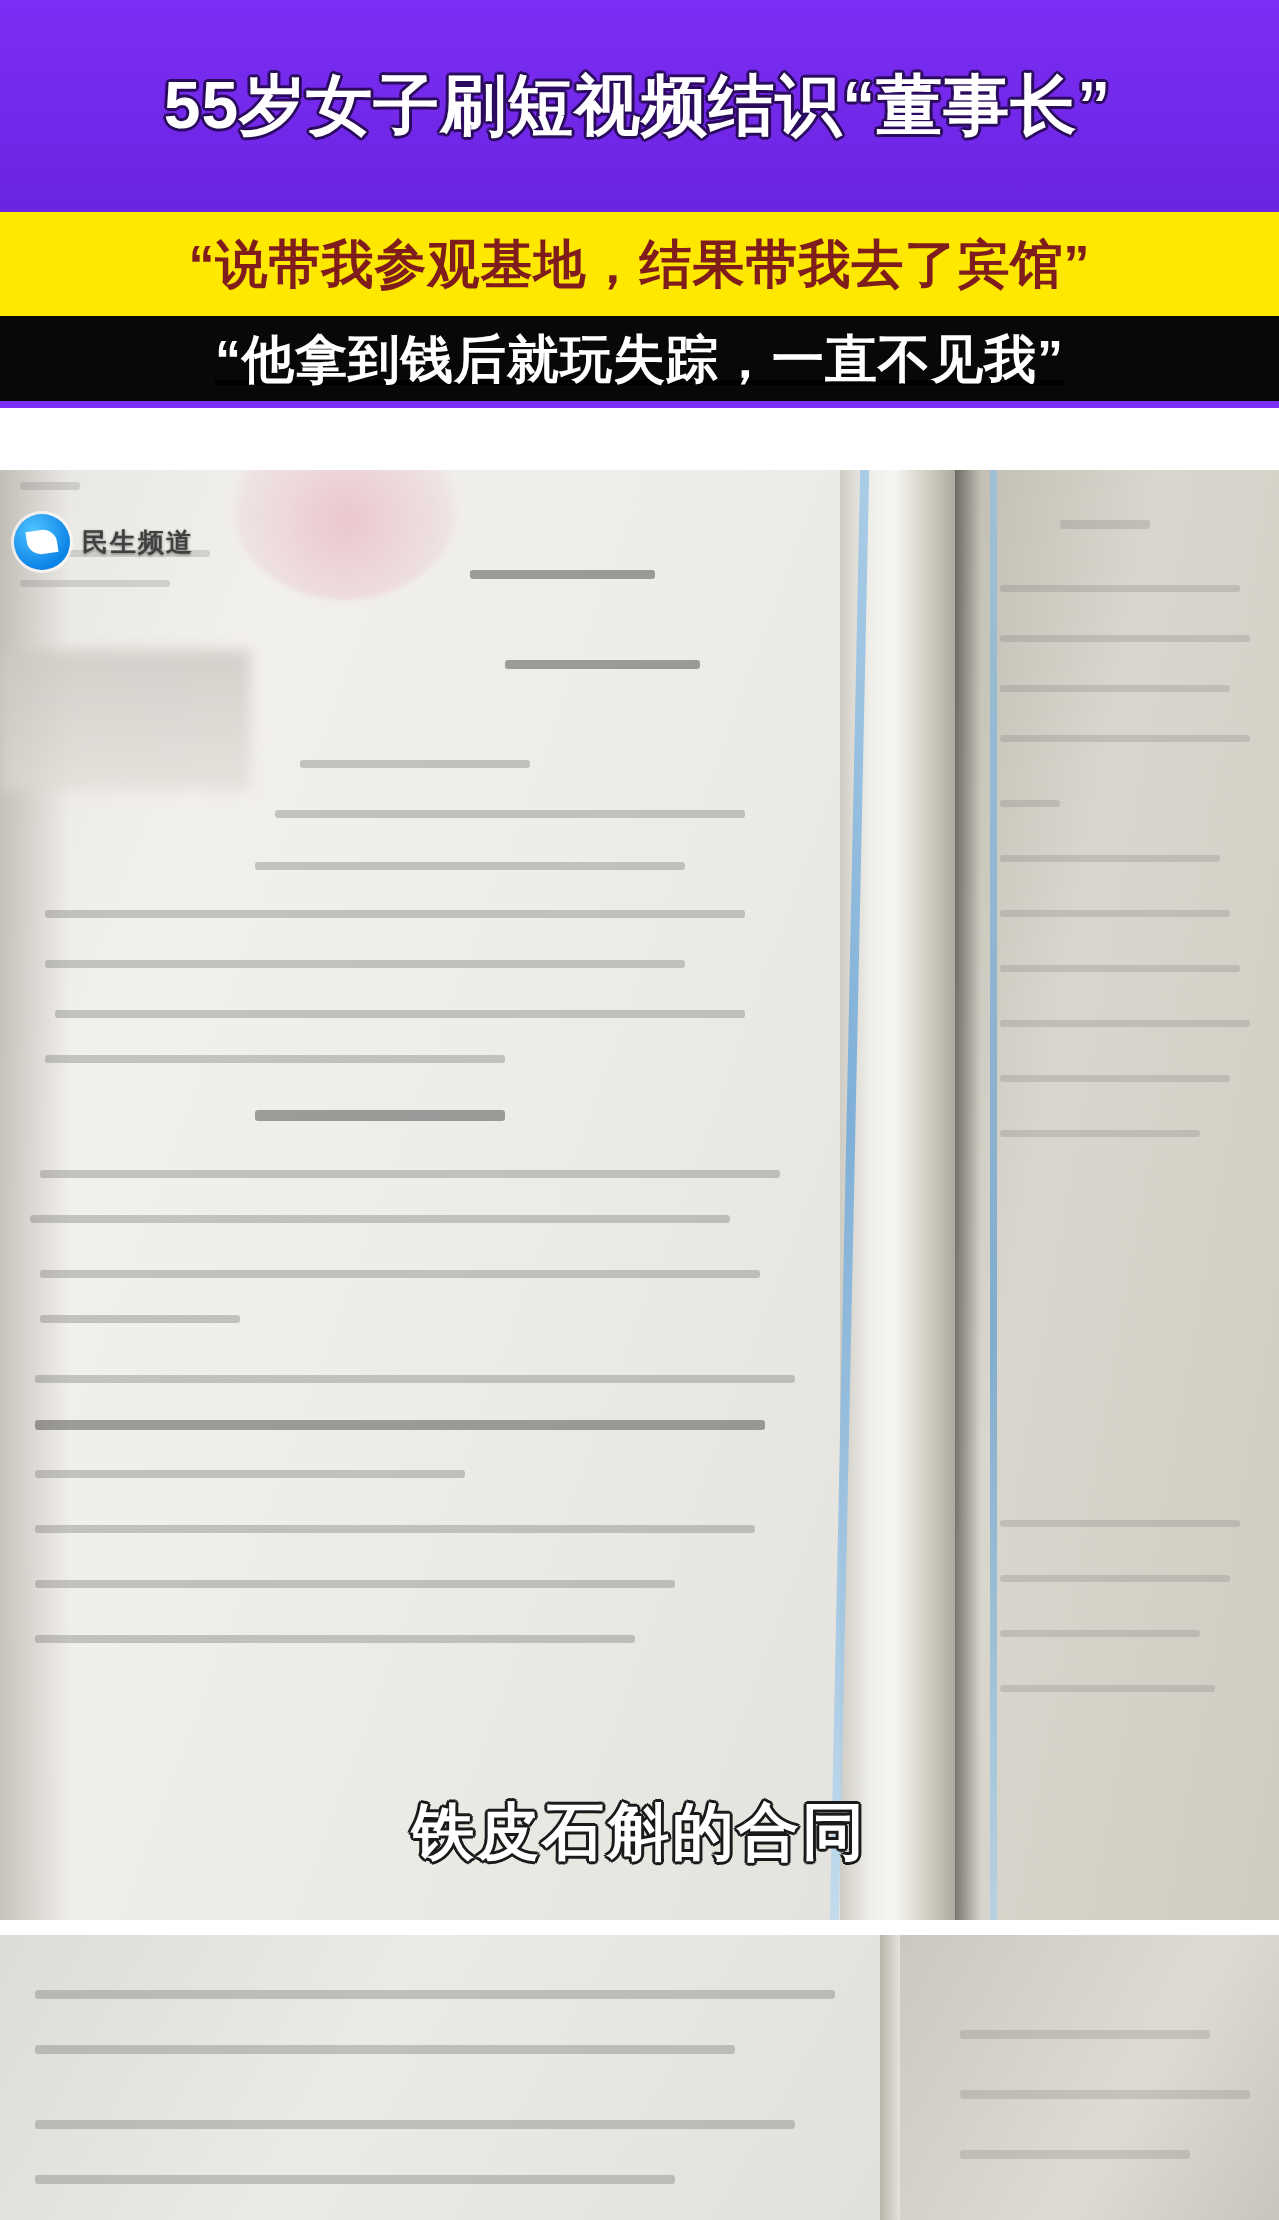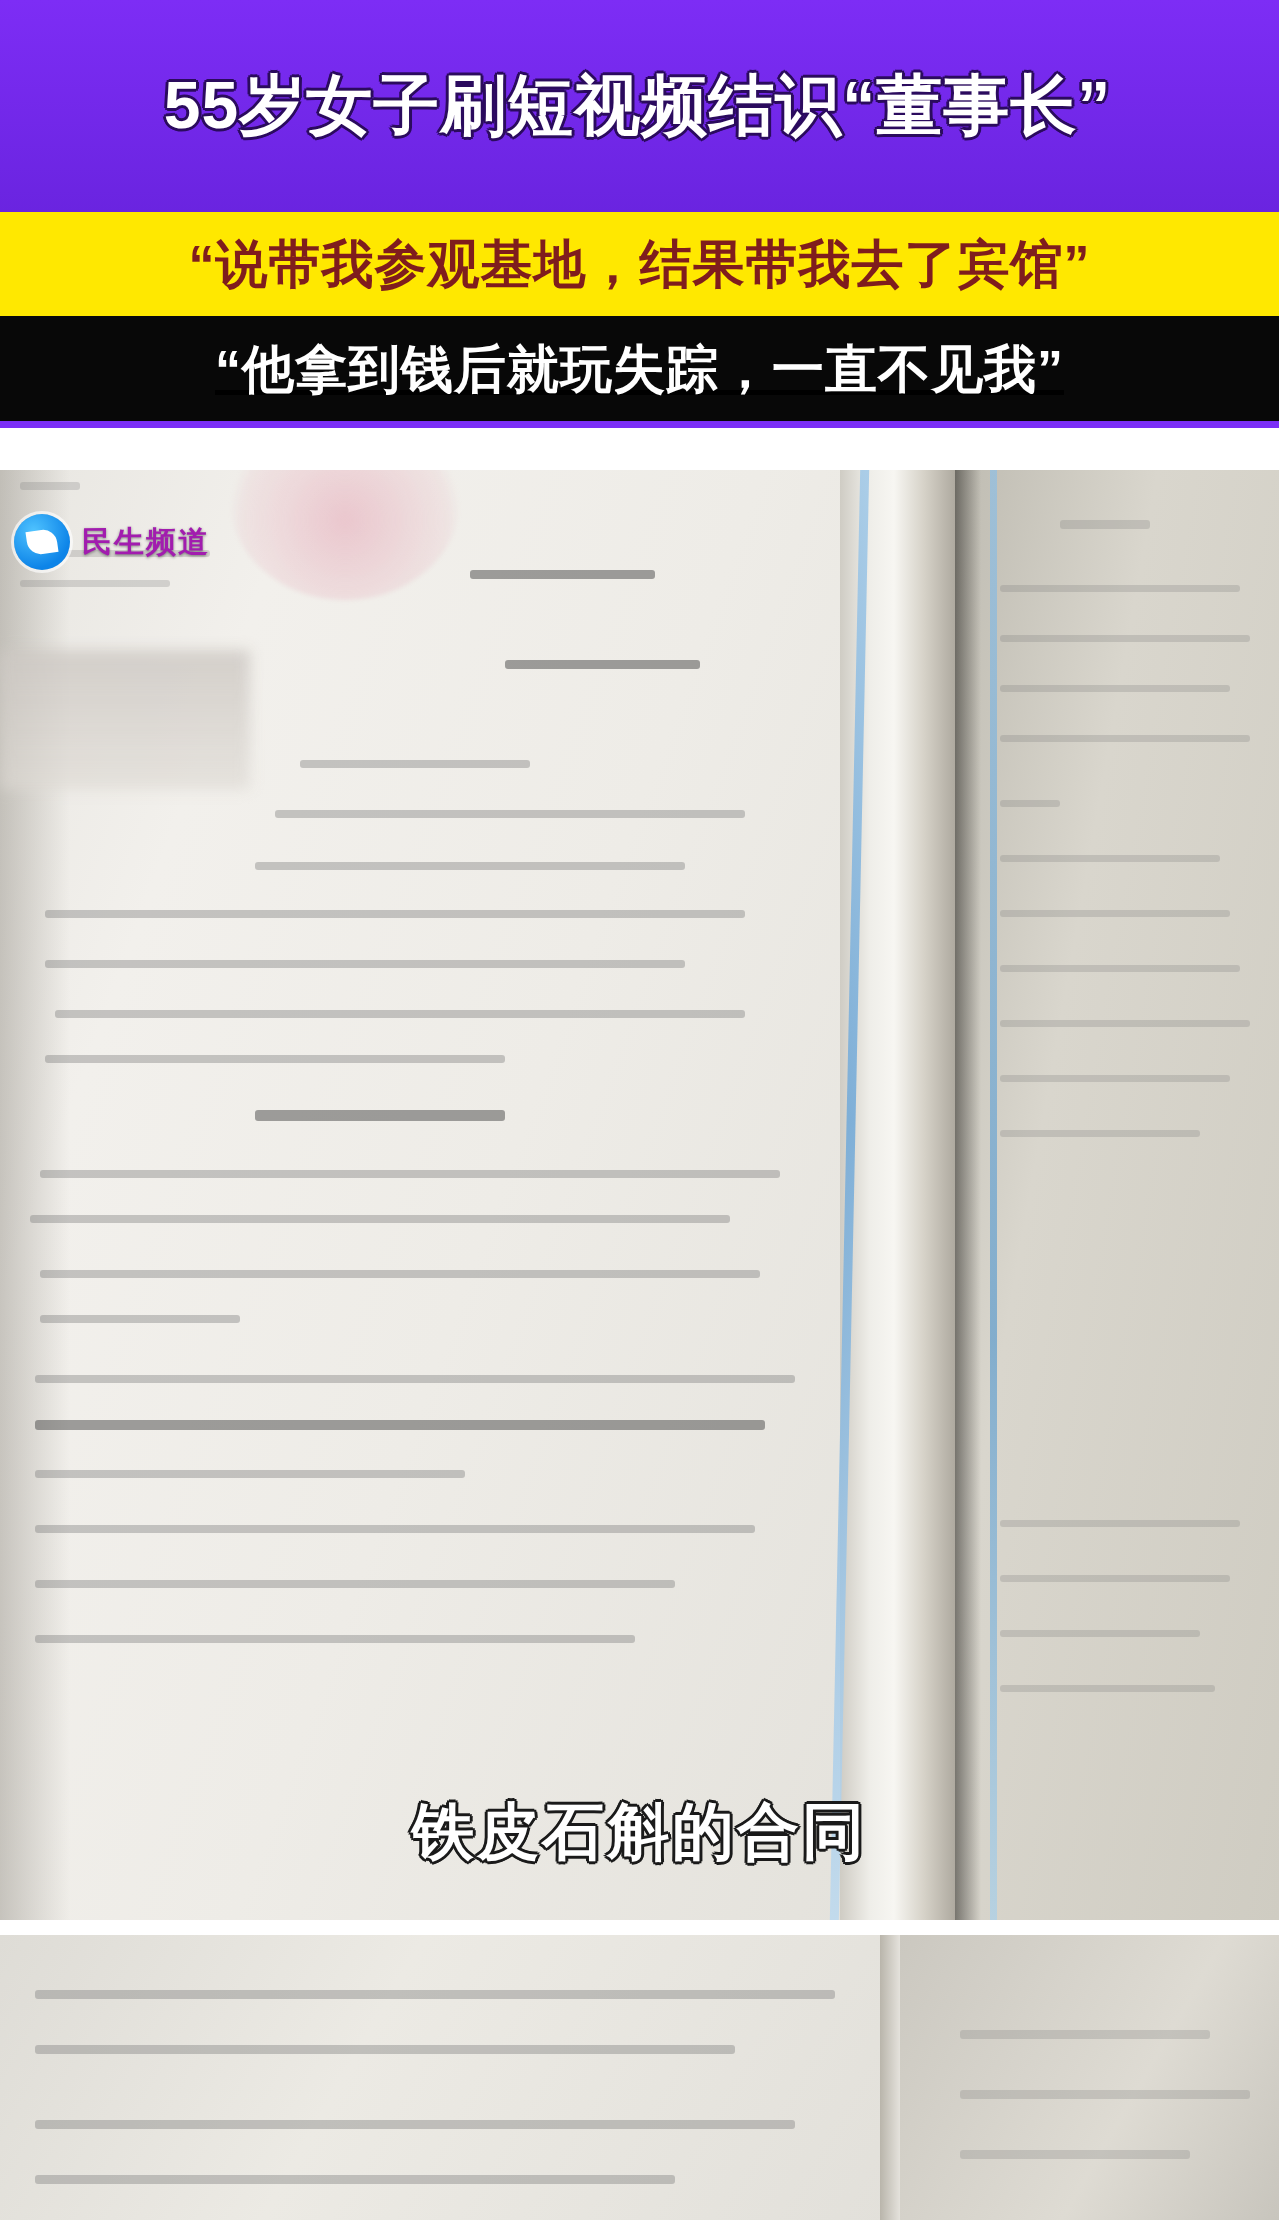--- a/index.html
+++ b/index.html
@@ -70,21 +70,21 @@
     letter-spacing: 1px;
     white-space: nowrap;
   }
 
   
   .quote-black {
     position: absolute;
     left: 0;
     top: 316px;
     width: 1279px;
-    height: 112px;
+    height: 92px;
     background: #080808;
     border-bottom: 7px solid #7b2ff7;
     box-sizing: border-box;
     display: flex;
     align-items: center;
     justify-content: center;
     text-decoration: underline;
   }
   .quote-black .txt {
     color: #ffffff;
@@ -194,22 +194,22 @@
   .logo-mark:after {
     content: "";
     position: absolute;
     left: 13px; top: 16px;
     width: 30px; height: 24px;
     border-radius: 0 14px 0 14px;
     background: #ffffff;
     transform: rotate(-8deg);
   }
   .logo-text {
-    color: #a21caf;
-    font-size: 30px;
+    color: #404040;
+    font-size: 26px;
     font-weight: bold;
     letter-spacing: 2px;
     text-shadow: 0 1px 3px rgba(0,0,0,.45);
   }
 
   
   .watermark {
     position: absolute;
     right: 30px;
     top: 580px;

